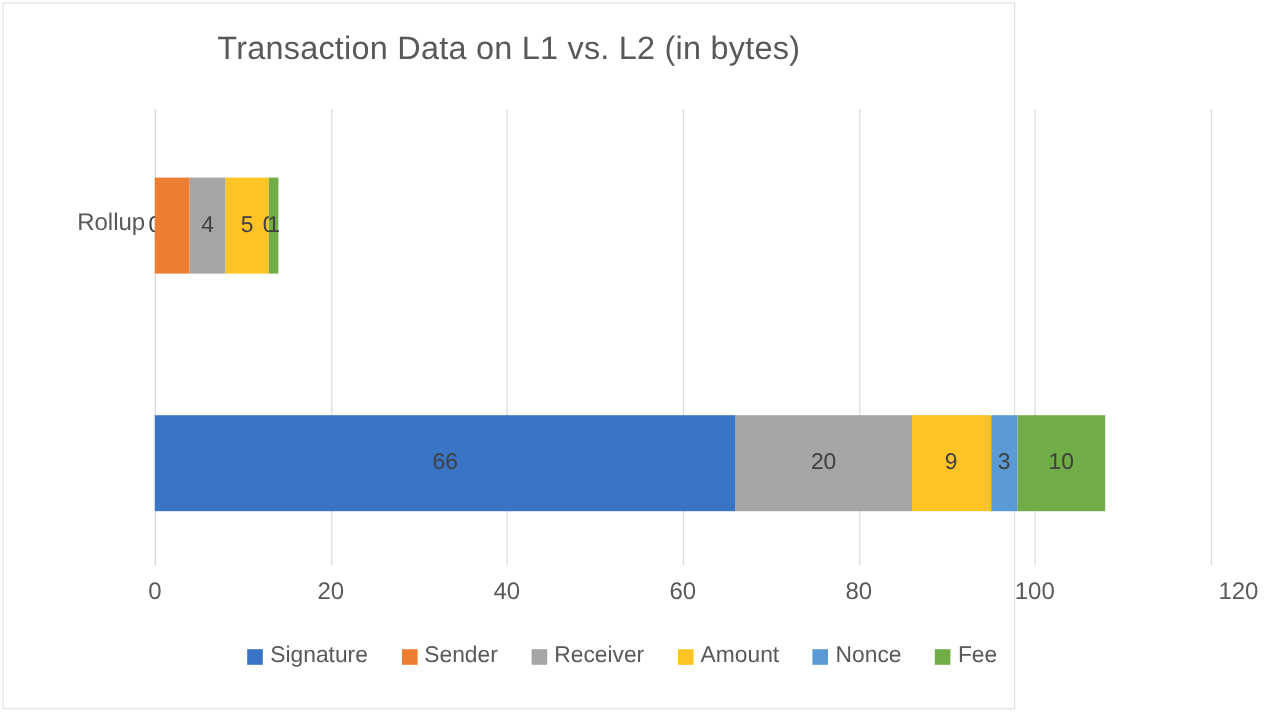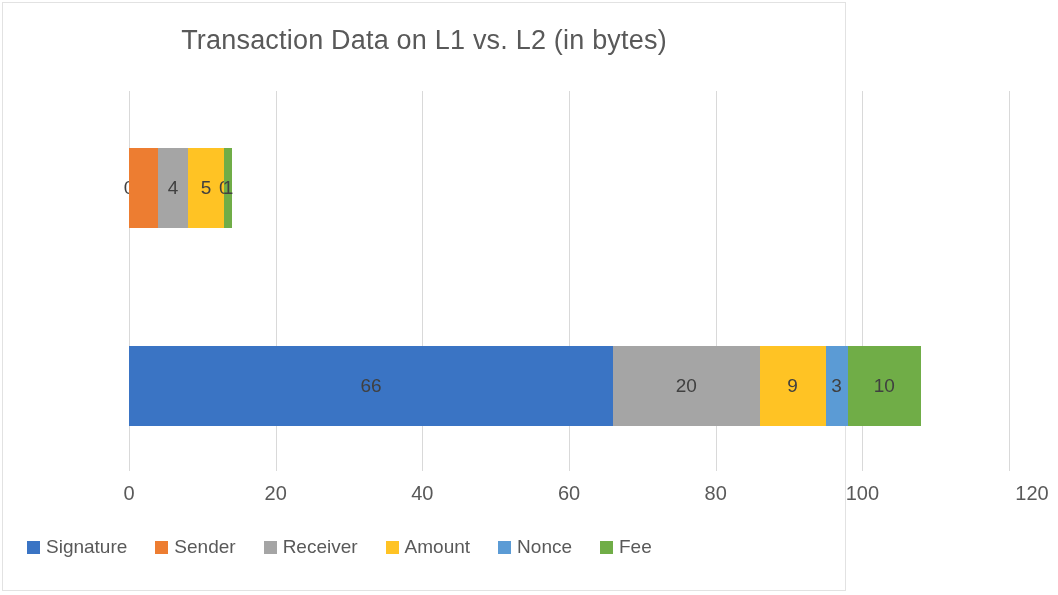--- a/index.html
+++ b/index.html
@@ -119,24 +119,24 @@
     top: 479px;
     font-size: 20px;
     color: #595959;
     transform: translateX(-50%);
     white-space: nowrap;
   }
 
   
   #legend {
     position: absolute;
-    left: 10px;
+    left: 0;
     top: 533px;
     width: 100%;
-    text-align: left;
+    text-align: right;
     font-size: 0;
     white-space: nowrap;
   }
   .legend-item {
     display: inline-block;
     margin: 0 14px;
     font-size: 0;
     vertical-align: middle;
   }
   .legend-swatch {
@@ -171,20 +171,21 @@
         <div class="gridline" style="left: 440px;"></div>
         <div class="gridline" style="left: 586.667px;"></div>
         <div class="gridline" style="left: 733.333px;"></div>
         <div class="gridline" style="left: 880px;"></div>
       </div>
 
     <div class="bar-row" id="bar-row-rollup"><div class="bar-seg zero" style="width: 0px; background: rgb(58, 116, 196);"><span class="seg-label">0</span></div><div class="bar-seg" style="width: 29.3333px; background: rgb(237, 125, 49);"></div><div class="bar-seg" style="width: 29.3333px; background: rgb(165, 165, 165);"><span class="seg-label">4</span></div><div class="bar-seg" style="width: 36.6667px; background: rgb(255, 195, 36);"><span class="seg-label">5</span></div><div class="bar-seg zero" style="width: 0px; background: rgb(91, 155, 213);"><span class="seg-label">0</span></div><div class="bar-seg" style="width: 7.33333px; background: rgb(112, 173, 71);"><span class="seg-label">1</span></div></div>
     <div class="bar-row" id="bar-row-ethereum"><div class="bar-seg" style="width: 484px; background: rgb(58, 116, 196);"><span class="seg-label">66</span></div><div class="bar-seg zero" style="width: 0px; background: rgb(237, 125, 49);"></div><div class="bar-seg" style="width: 146.667px; background: rgb(165, 165, 165);"><span class="seg-label">20</span></div><div class="bar-seg" style="width: 66px; background: rgb(255, 195, 36);"><span class="seg-label">9</span></div><div class="bar-seg" style="width: 22px; background: rgb(91, 155, 213);"><span class="seg-label">3</span></div><div class="bar-seg" style="width: 73.3333px; background: rgb(112, 173, 71);"><span class="seg-label">10</span></div></div>
   </div>
 
+  <div id="cat-label-rollup">Rollup</div>
 
   <div id="tick-labels">
       <div class="tick-label" style="left: 126px;">0</div>
       <div class="tick-label" style="left: 272.667px;">20</div>
       <div class="tick-label" style="left: 419.333px;">40</div>
       <div class="tick-label" style="left: 566px;">60</div>
       <div class="tick-label" style="left: 712.667px;">80</div>
       <div class="tick-label" style="left: 859.333px;">100</div>
       <div class="tick-label" style="left: 1029px;">120</div>
     </div>

